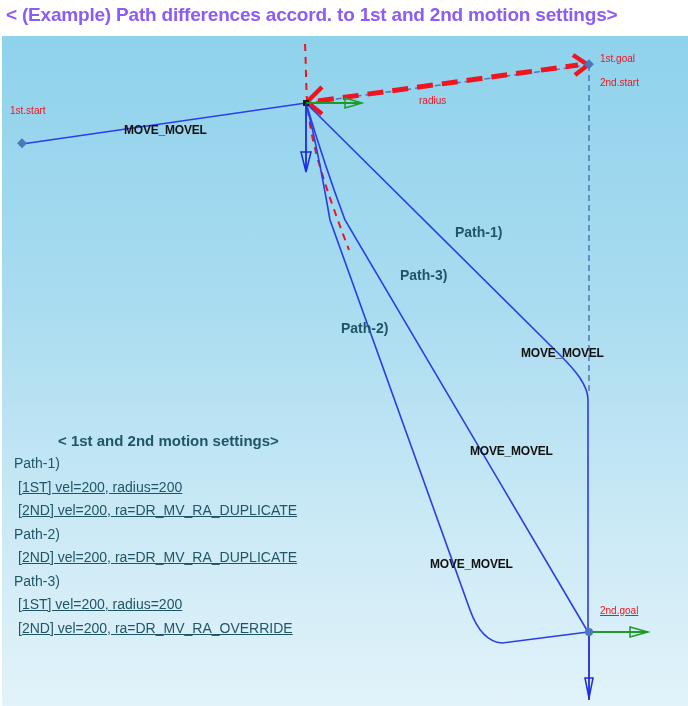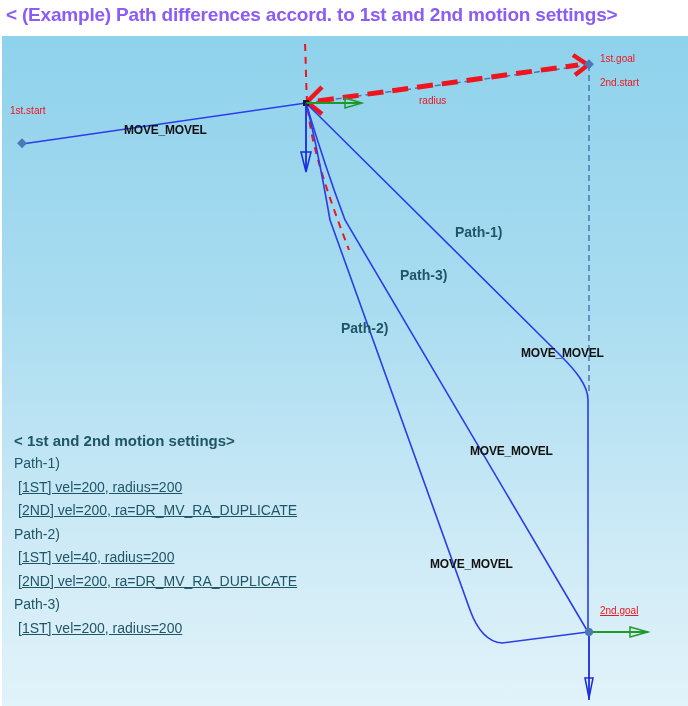--- a/index.html
+++ b/index.html
@@ -12,21 +12,21 @@
     .panel {
       position: absolute; left: 2px; top: 36px; width: 686px; height: 670px;
       background: linear-gradient(to bottom, #8fd2ec 0%, #a9dcf0 40%, #cdeaf6 75%, #e2f3fa 100%);
     }
     svg.diagram { position: absolute; left: 0; top: 0; width: 688px; height: 706px; }
     .lbl { position: absolute; white-space: nowrap; line-height: 1; }
     .red-lbl { color: #f0141e; font-size: 10px; font-family: "Liberation Sans", sans-serif; }
     .path-lbl { color: #1f5566; font-weight: bold; font-size: 14px; font-family: "Liberation Sans", sans-serif; }
     .cmd-lbl { color: #111; font-weight: bold; font-size: 12px; font-family: "Liberation Sans", sans-serif; letter-spacing: -0.2px; }
     .settings { position: absolute; left: 14px; top: 430px; color: #1f5566; font-size: 14px; font-family: "Liberation Sans", sans-serif; }
-    .settings .heading { font-weight: bold; font-size: 15px; height: 22px; line-height: 22px; }
+    .settings .heading { font-weight: bold; font-size: 15px; height: 22px; line-height: 22px; margin-left: 44px; }
     .settings .row { height: 23.5px; line-height: 23.5px; white-space: nowrap; }
     .settings .indent { padding-left: 4px; text-decoration: underline; }
   </style>
 </head>
 <body>
 
 <div class="title">&lt; (Example) Path differences accord. to 1st and 2nd motion settings&gt;</div>
 
 <div class="panel"></div>
 
@@ -86,17 +86,17 @@
 <div class="lbl cmd-lbl" style="left:521px; top:347px;">MOVE_MOVEL</div>
 <div class="lbl cmd-lbl" style="left:470px; top:445px;">MOVE_MOVEL</div>
 <div class="lbl cmd-lbl" style="left:430px; top:558px;">MOVE_MOVEL</div>
 
 <div class="settings">
   <div class="heading">&lt; 1st and 2nd motion settings&gt;</div>
   <div class="row">Path-1)</div>
   <div class="row indent">[1ST]   vel=200,  radius=200</div>
   <div class="row indent">[2ND]  vel=200, ra=DR_MV_RA_DUPLICATE</div>
   <div class="row">Path-2)</div>
-  <div class="row indent">[1ST]   vel=40, radius=200</div>
   <div class="row indent">[2ND]  vel=200, ra=DR_MV_RA_DUPLICATE</div>
   <div class="row">Path-3)</div>
   <div class="row indent">[1ST]   vel=200, radius=200</div>
+  <div class="row indent">[2ND]  vel=200, ra=DR_MV_RA_OVERRIDE</div>
 </div>
 
 </body></html>

